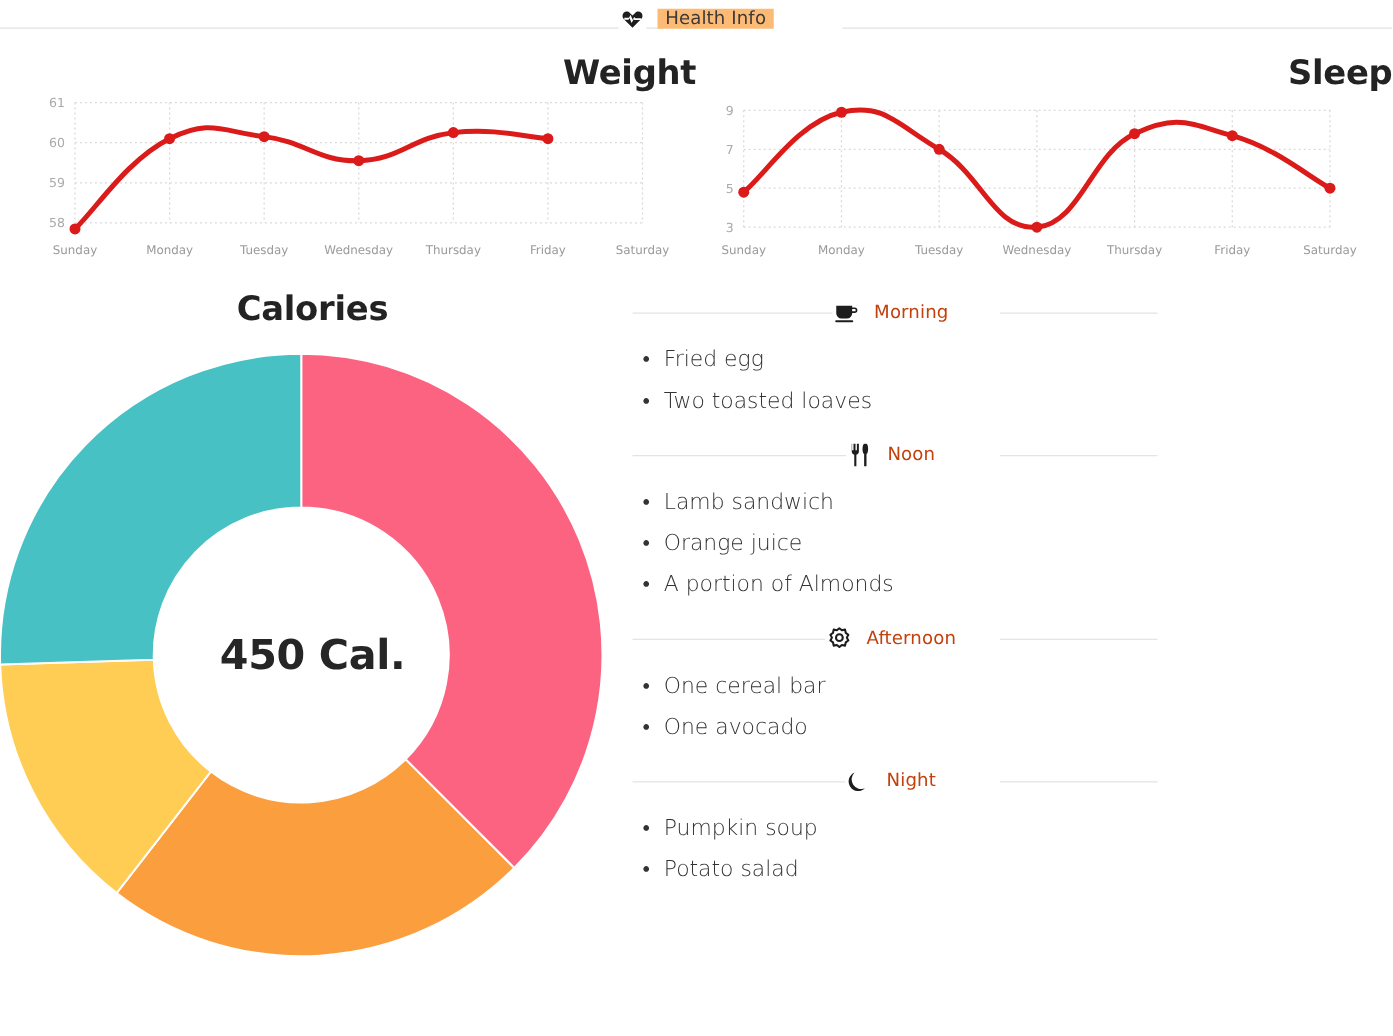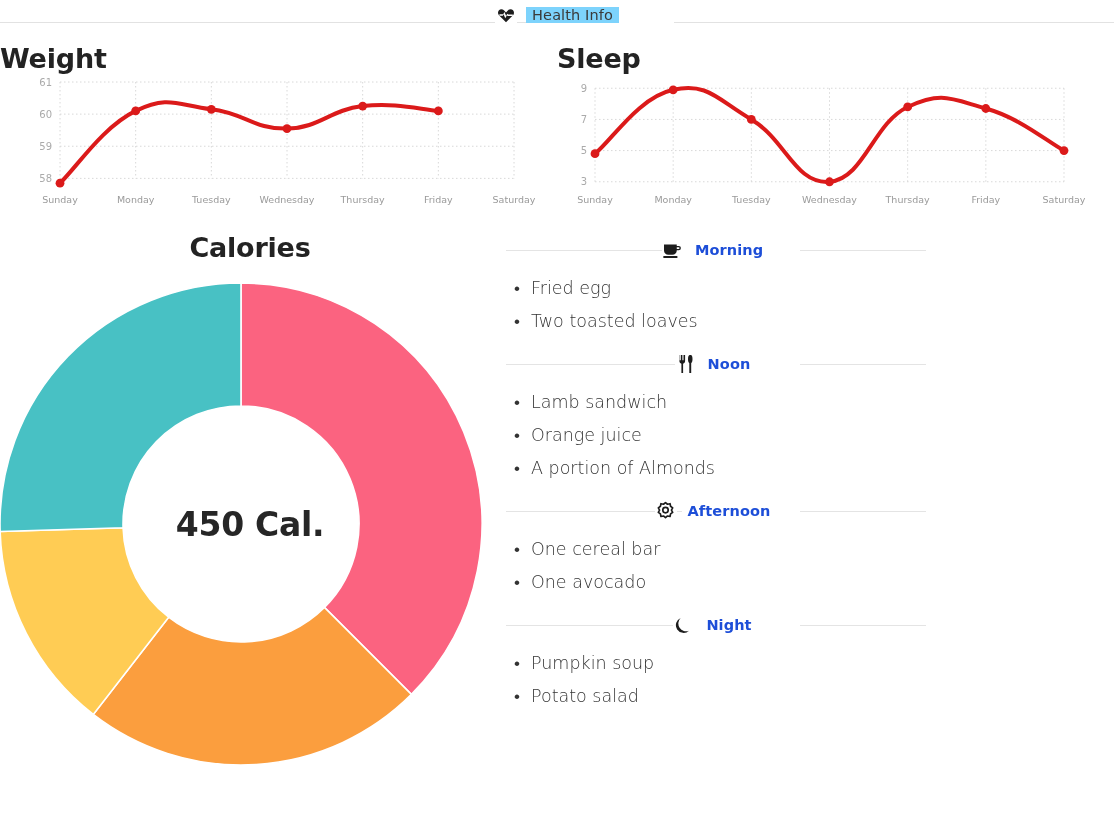--- a/index.html
+++ b/index.html
@@ -36,21 +36,21 @@
     display: inline-flex;
     align-items: center;
     justify-content: center;
     width: 22px; height: 22px;
     background: #ffffff;
     padding: 0 2px;
   }
   .header-title {
     position: relative;
     z-index: 2;
-    background: #7dd3fc;
+    background: #fdba74;
     padding: 0 6px;
     font-size: 14.5px;
     font-weight: 400;
     letter-spacing: .1px;
     color: #3a3a3a;
   }
 
   
   .row-charts {
     display: flex;
@@ -62,21 +62,21 @@
   .row-lower {
     display: flex;
     width: 970px;
     height: 608px;
   }
   .donut-cell { width: 540px; position: relative; }
   .meals-cell { width: 574px; position: relative; padding: 0 44px 0 6px; }
 
   
   .chart-title {
-    text-align: left;
+    text-align: right;
     font-size: 27px;
     font-weight: 700;
     color: #232323;
     letter-spacing: -.2px;
     margin: 0;
     padding-top: 14px;
   }
   .donut-title {
     text-align: center;
     font-size: 27px;
@@ -143,22 +143,22 @@
     background: #ffffff;
     display: inline-flex;
     align-items: center; justify-content: center;
     width: 22px; height: 22px;
   }
   .meal-label {
     position: relative; z-index: 2;
     background: #ffffff;
     padding: 0 7px 0 2px;
     font-size: 14.5px;
-    font-weight: 700;
-    color: #1d4ed8;
+    font-weight: 400;
+    color: #c2410c;
     letter-spacing: .1px;
   }
   .meal-list {
     list-style: none;
     margin: 16px 0 0 0;
     padding: 0 0 0 8px;
   }
   .meal-list li {
     position: relative;
     font-size: 17.5px;

